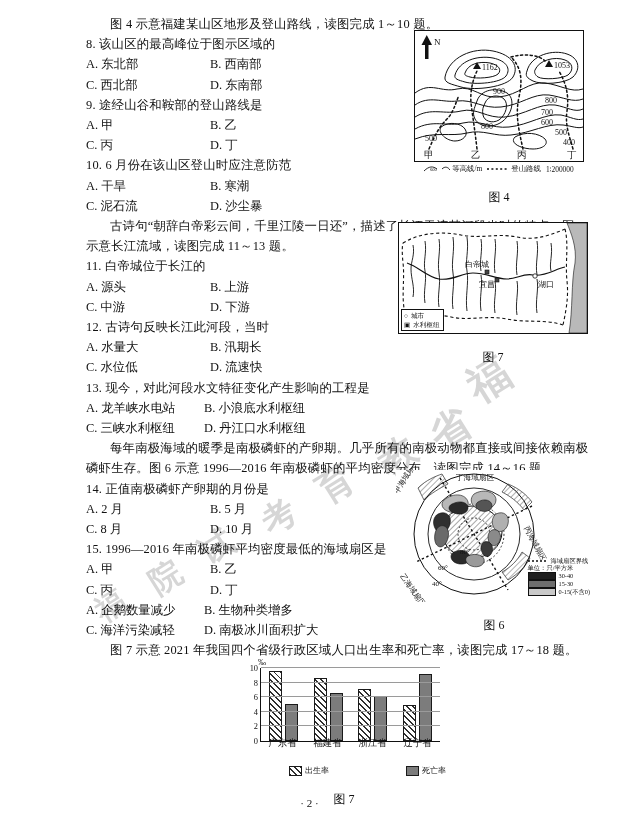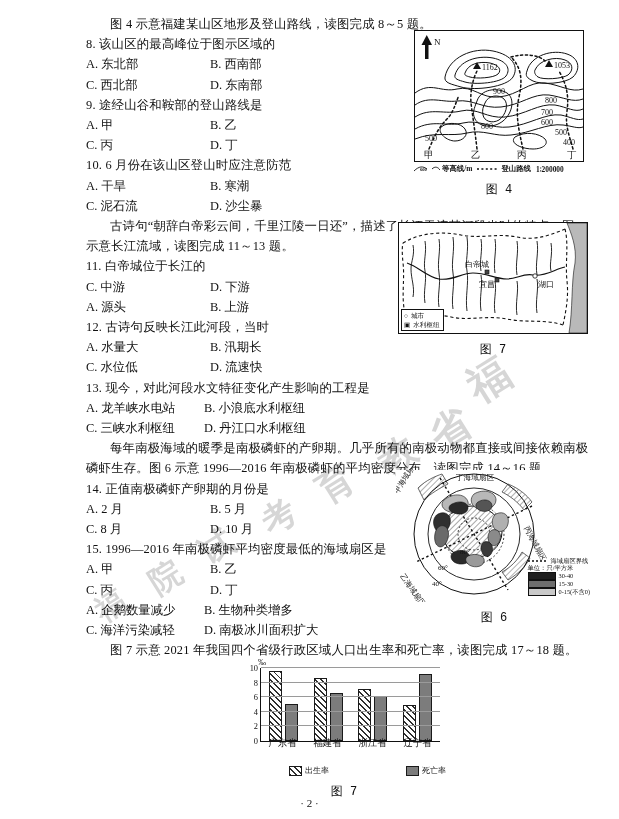--- a/index.html
+++ b/index.html
@@ -18,30 +18,30 @@
   }
   .ln.indent{text-indent:24px;}
   .opts{display:flex;font-size:12.4px;line-height:20.2px;}
   .opts .o1{width:124px;flex:0 0 124px;}
   .opts .o2{flex:1;}
   .opts.narrow .o1{width:118px;flex:0 0 118px;}
   .qnum{}
   
   .fig{position:absolute;}
   .figcap{
-    text-align:center;font-size:12px;margin-top:7px;
-    font-family:Liberation Mono, monospace;
+    text-align:center;font-size:12px;margin-top:15px;
+    font-family:Liberation Serif, serif;
   }
   .box{border:1px solid #111;background:#fff;position:relative;overflow:hidden;}
   
   #fig4{left:414px;top:30px;width:170px;}
   #fig4 .box{width:168px;height:130px;}
   .f4legend{
-    display:flex;align-items:center;gap:5px;
-    font-size:7.4px;margin-top:2px;white-space:nowrap;font-weight:bold;
+    display:flex;align-items:center;justify-content:center;gap:5px;
+    font-size:7.4px;margin-top:2px;white-space:nowrap;
   }
   .f4legend .seg{display:flex;align-items:center;gap:2px;}
   
   #fig5{left:398px;top:222px;width:190px;}
   #fig5 .box{width:188px;height:110px;}
   .f5leg{
     position:absolute;left:2px;bottom:2px;border:1px solid #111;background:#fff;
     font-size:6.6px;line-height:9px;padding:1px 3px 1px 2px;
   }
   .f5leg div{display:flex;align-items:center;gap:3px;white-space:nowrap;}
@@ -95,21 +95,21 @@
   <div class="wm" style="left:430px;top:402px;font-size:40px;">省</div>
   <div class="wm" style="left:378px;top:430px;font-size:38px;">教</div>
   <div class="wm" style="left:318px;top:460px;font-size:36px;">育</div>
   <div class="wm" style="left:262px;top:494px;font-size:34px;">考</div>
   <div class="wm" style="left:200px;top:524px;font-size:34px;">试</div>
   <div class="wm" style="left:150px;top:556px;font-size:32px;">院</div>
   <div class="wm" style="left:96px;top:586px;font-size:30px;">福</div>
 
   <div class="col">
 
-    <div class="ln indent">图 4 示意福建某山区地形及登山路线，读图完成 8～5 题。</div>
+    <div class="ln indent">图 4 示意福建某山区地形及登山路线，读图完成 1～10 题。</div>
 
     <div class="ln qnum">8. 该山区的最高峰位于图示区域的</div>
     <div class="opts">
       <span class="o1">A. 东北部</span>
       <span class="o2">B. 西南部</span>
     </div>
     <div class="opts">
       <span class="o1">C. 西北部</span>
       <span class="o2">D. 东南部</span>
     </div>
@@ -132,26 +132,26 @@
     <div class="opts">
       <span class="o1">C. 泥石流</span>
       <span class="o2">D. 沙尘暴</span>
     </div>
 
     <div class="ln indent">古诗句“朝辞白帝彩云间，千里江陵一日还”，描述了长江干流某河段当时的特点。图 5</div>
     <div class="ln">示意长江流域，读图完成 11～13 题。</div>
 
     <div class="ln qnum">11. 白帝城位于长江的</div>
     <div class="opts">
+      <span class="o1">A. 源头</span>
+      <span class="o2">B. 上游</span>
+    </div>
+    <div class="opts">
       <span class="o1">C. 中游</span>
       <span class="o2">D. 下游</span>
-    </div>
-    <div class="opts">
-      <span class="o1">A. 源头</span>
-      <span class="o2">B. 上游</span>
     </div>
 
     <div class="ln qnum">12. 古诗句反映长江此河段，当时</div>
     <div class="opts">
       <span class="o1">A. 水量大</span>
       <span class="o2">B. 汛期长</span>
     </div>
     <div class="opts">
       <span class="o1">C. 水位低</span>
       <span class="o2">D. 流速快</span>

